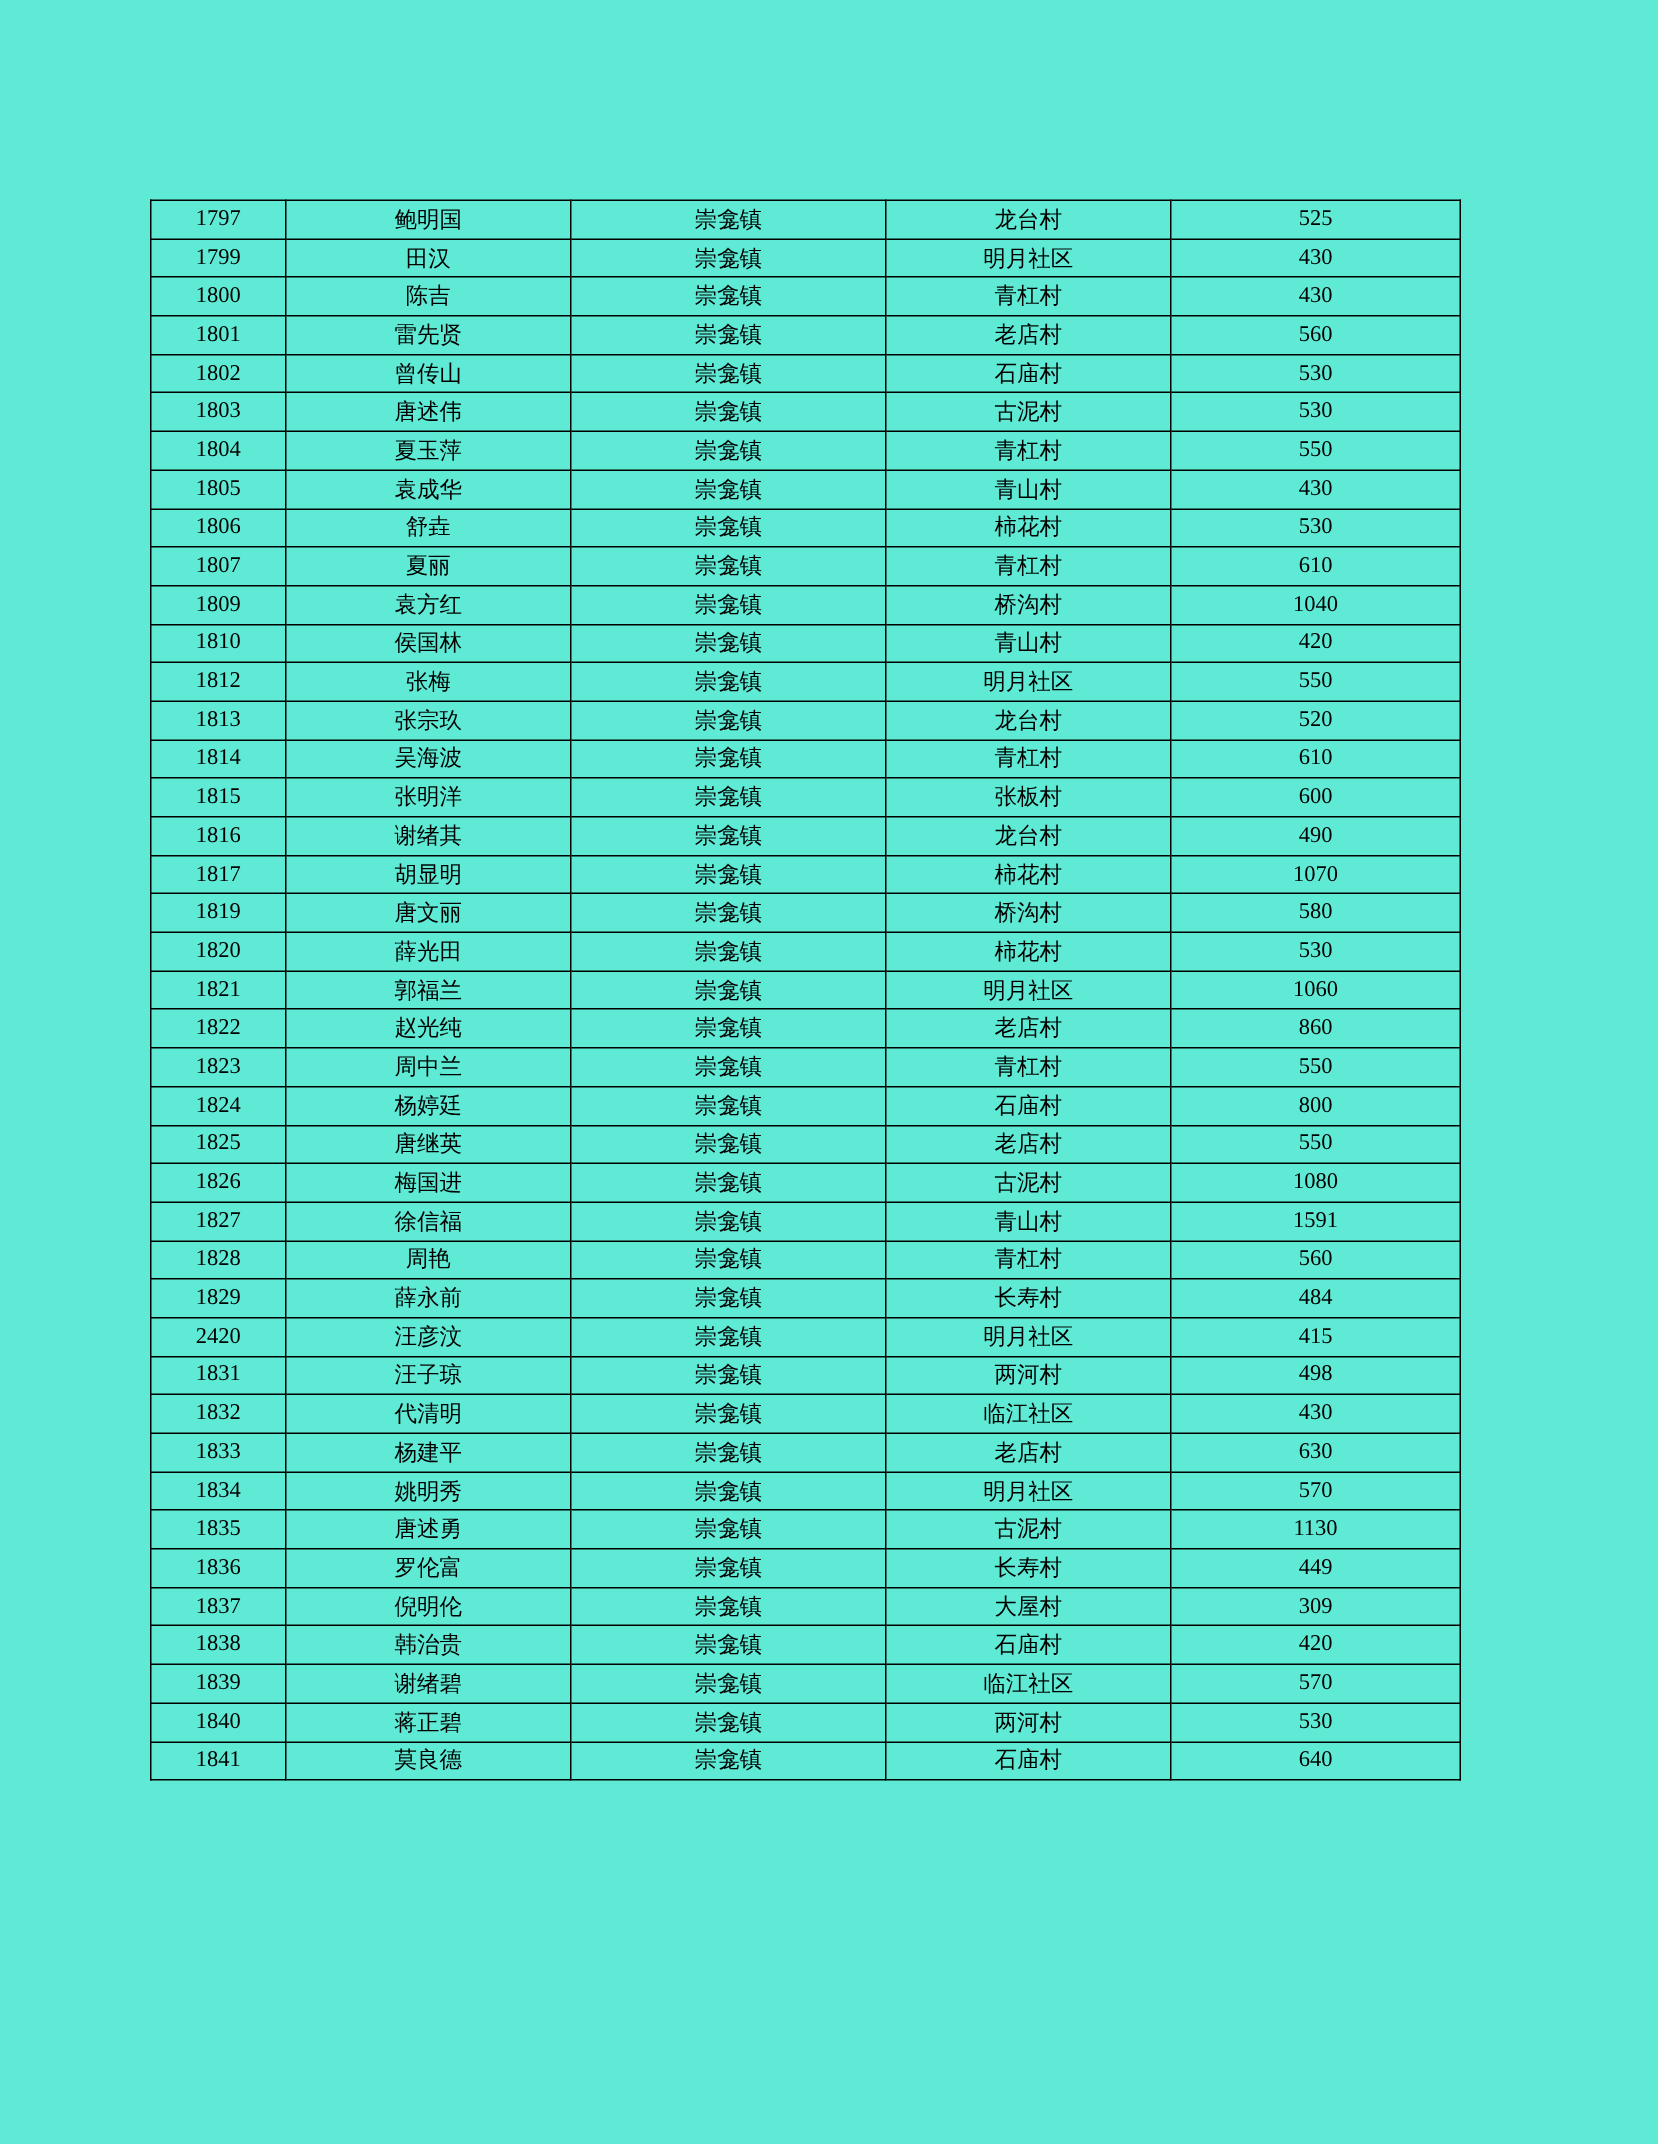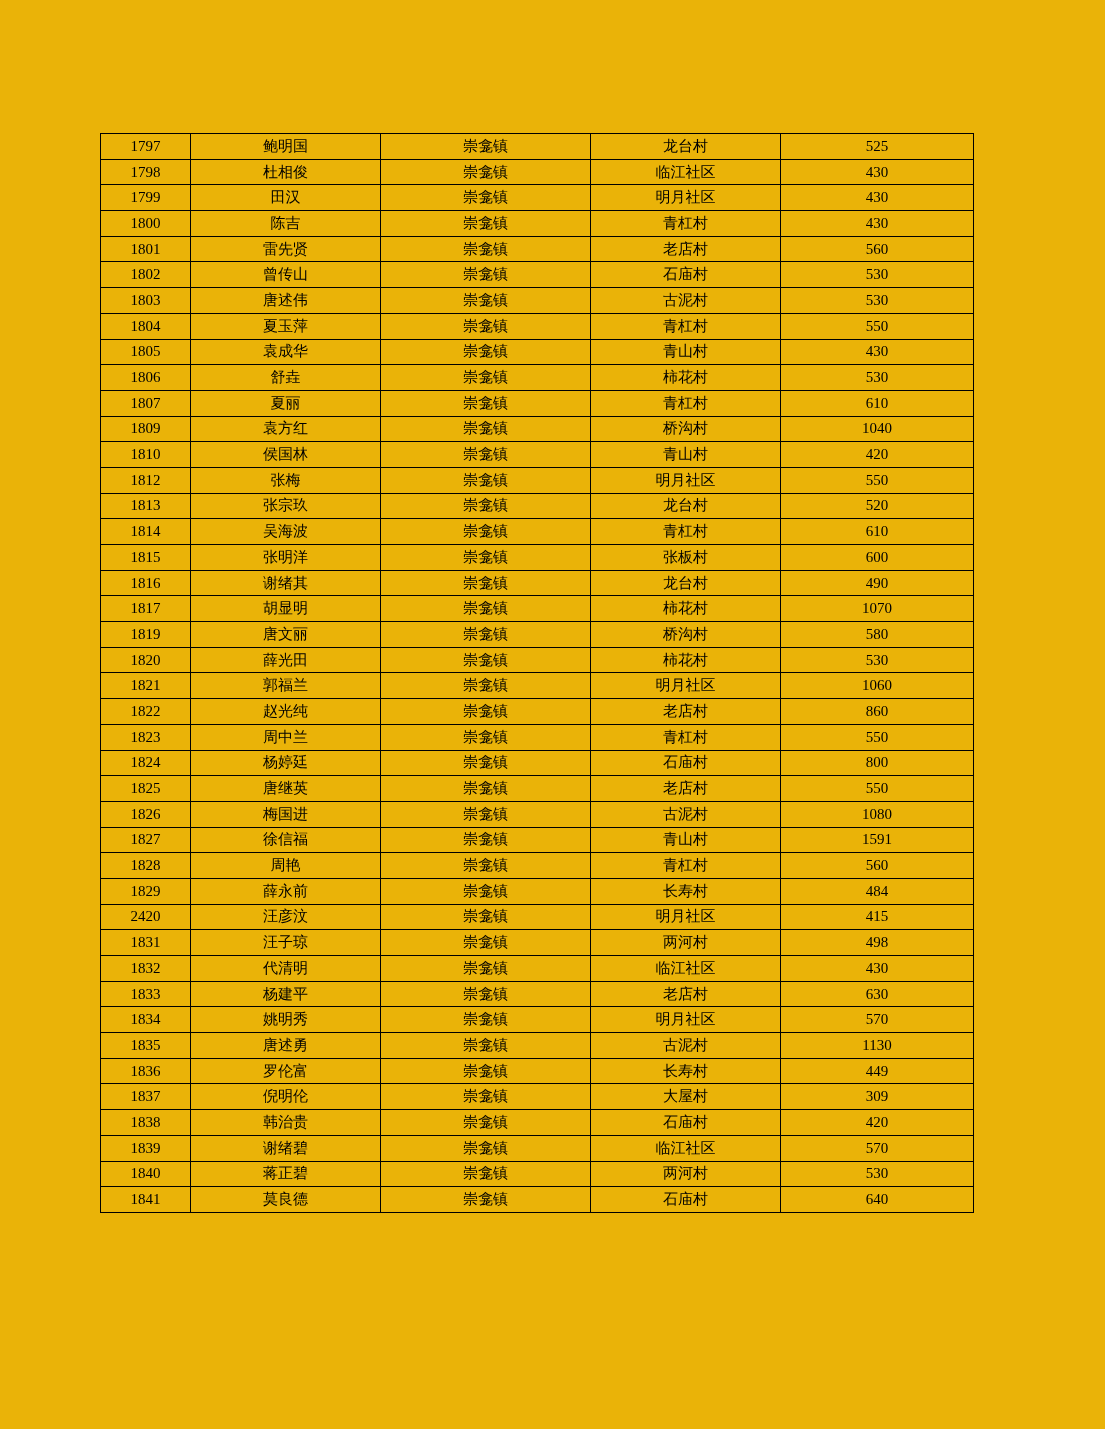--- a/index.html
+++ b/index.html
@@ -5,21 +5,21 @@
   html, body {
     margin: 0;
     padding: 0;
     background: #ffffff;
     font-family: "Liberation Serif", "DejaVu Serif", serif;
   }
   .page {
     position: relative;
     width: 1105px;
     height: 1429px;
-    background: #eab308;
+    background: #5eead4;
     overflow: hidden;
   }
   table.roster {
     position: absolute;
     left: 100px;
     top: 133px;
     width: 873px;
     border-collapse: collapse;
     table-layout: fixed;
   }
@@ -54,27 +54,20 @@
     </colgroup>
     <tbody>
         <tr>
           <td>1797</td>
           <td>鲍明国</td>
           <td>崇龛镇</td>
           <td>龙台村</td>
           <td>525</td>
         </tr>
         <tr>
-          <td>1798</td>
-          <td>杜相俊</td>
-          <td>崇龛镇</td>
-          <td>临江社区</td>
-          <td>430</td>
-        </tr>
-        <tr>
           <td>1799</td>
           <td>田汉</td>
           <td>崇龛镇</td>
           <td>明月社区</td>
           <td>430</td>
         </tr>
         <tr>
           <td>1800</td>
           <td>陈吉</td>
           <td>崇龛镇</td>

